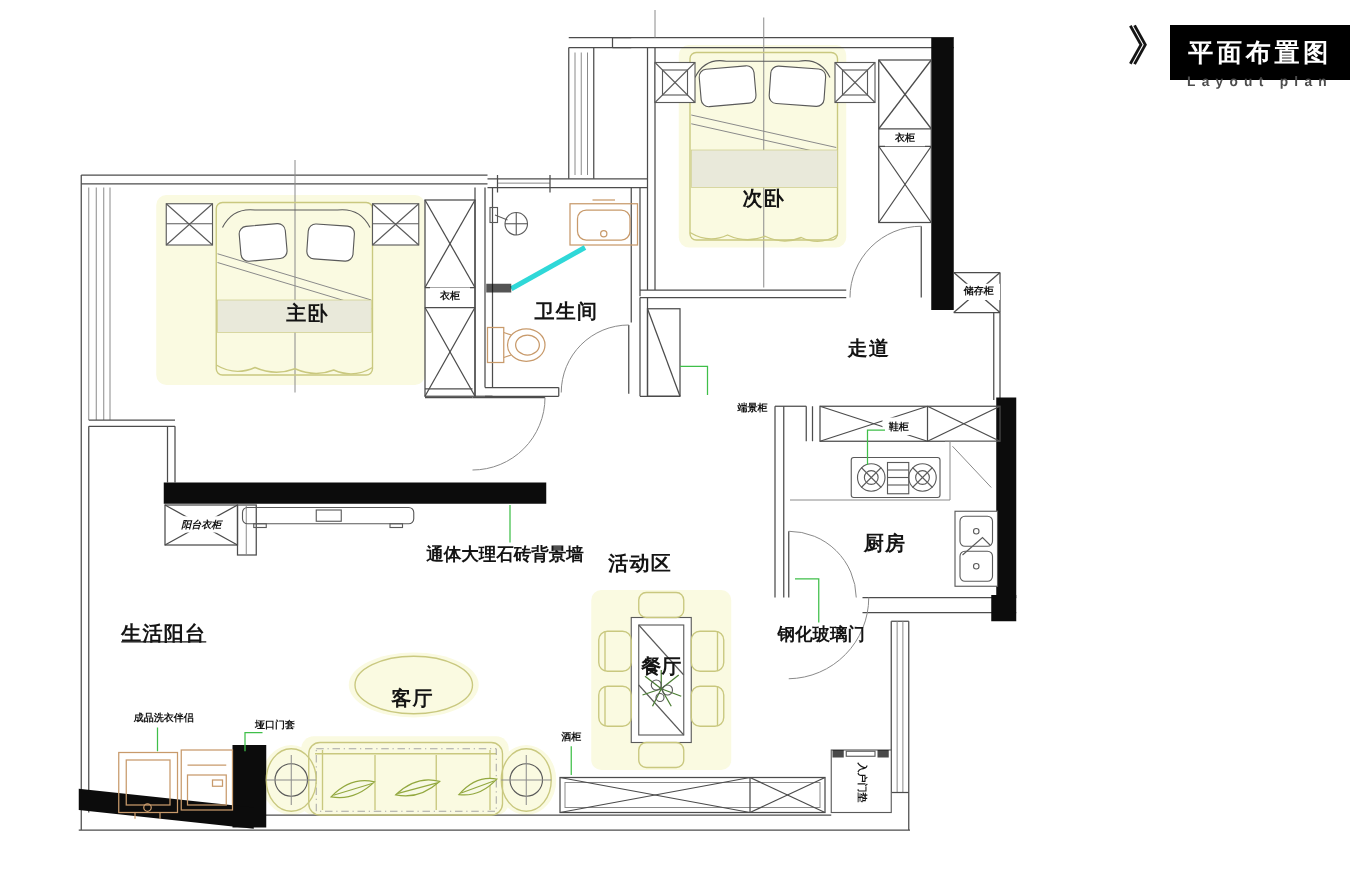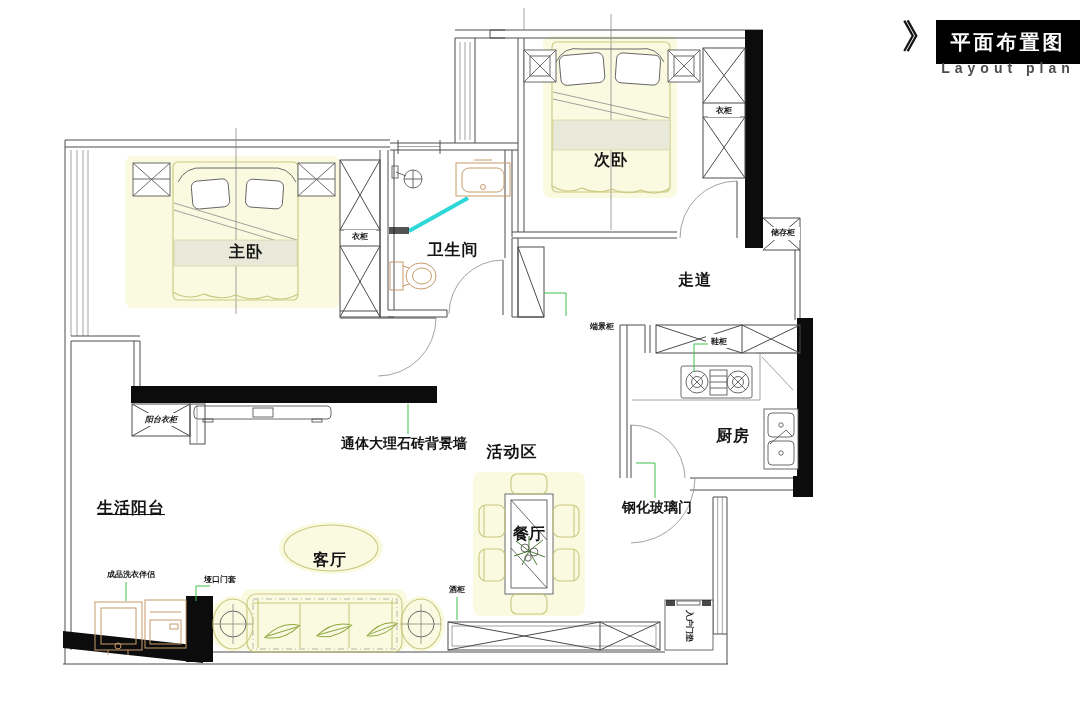--- a/index.html
+++ b/index.html
@@ -27,21 +27,21 @@
   .sm{font-size:8px;}
   .room{font-size:16px;letter-spacing:1px;}
   .mid{font-size:16px;}
   .vert{transform:translate(-50%,-50%) rotate(90deg);}
   
   .hdr-chev{position:absolute;left:902px;top:14px;font-size:34px;font-weight:700;color:#141414;}
   .hdr-box{position:absolute;left:936px;top:20px;width:144px;height:44px;background:#000;
            color:#fff;display:flex;align-items:center;justify-content:center;
            font-size:20px;font-weight:700;letter-spacing:3px;}
   .hdr-sub{position:absolute;left:934px;top:60px;width:148px;text-align:center;color:#4c4c4c;
-           font-size:14px;font-weight:600;letter-spacing:5px;}
+           font-size:11px;font-weight:600;letter-spacing:5px;}
 </style>
 </head>
 <body>
 
 <div id="stage">
 
 <svg id="plan-svg" width="1089" height="704" viewBox="0 0 1089 704">
 
   <g>
     <rect class="fyh" x="125" y="156" width="215" height="152" rx="8"></rect>
@@ -444,21 +444,21 @@
     <polyline class="gl" points="210,586 196,586 196,601"></polyline>
     <polyline class="gl" points="457,597 457,620"></polyline>
     <polyline class="gl" points="708,344 694,344 694,372"></polyline>
   </g>
 </svg>
 
 <span class="lbl room" style="left:246px;top:252px;">主卧</span>
 <span class="lbl room" style="left:611px;top:160px;">次卧</span>
 <span class="lbl room" style="left:453px;top:250px;">卫生间</span>
 <span class="lbl room" style="left:695px;top:280px;">走道</span>
-<span class="lbl room" style="left:733px;top:436px;">厨房</span>
+<span class="lbl room" style="left:708px;top:436px;">厨房</span>
 <span class="lbl room" style="left:512px;top:452px;">活动区</span>
 <span class="lbl room" style="left:330px;top:560px;">客厅</span>
 <span class="lbl mid" style="left:529px;top:534px;">餐厅</span>
 <span class="lbl room" style="left:131px;top:508px;text-decoration:underline;">生活阳台</span>
 
 <span class="lbl sm" style="left:360px;top:237px;">衣柜</span>
 <span class="lbl sm" style="left:724px;top:111px;">衣柜</span>
 <span class="lbl sm" style="left:783px;top:233px;">储存柜</span>
 <span class="lbl sm" style="left:602px;top:327px;">端景柜</span>
 <span class="lbl sm" style="left:719px;top:342px;">鞋柜</span>

